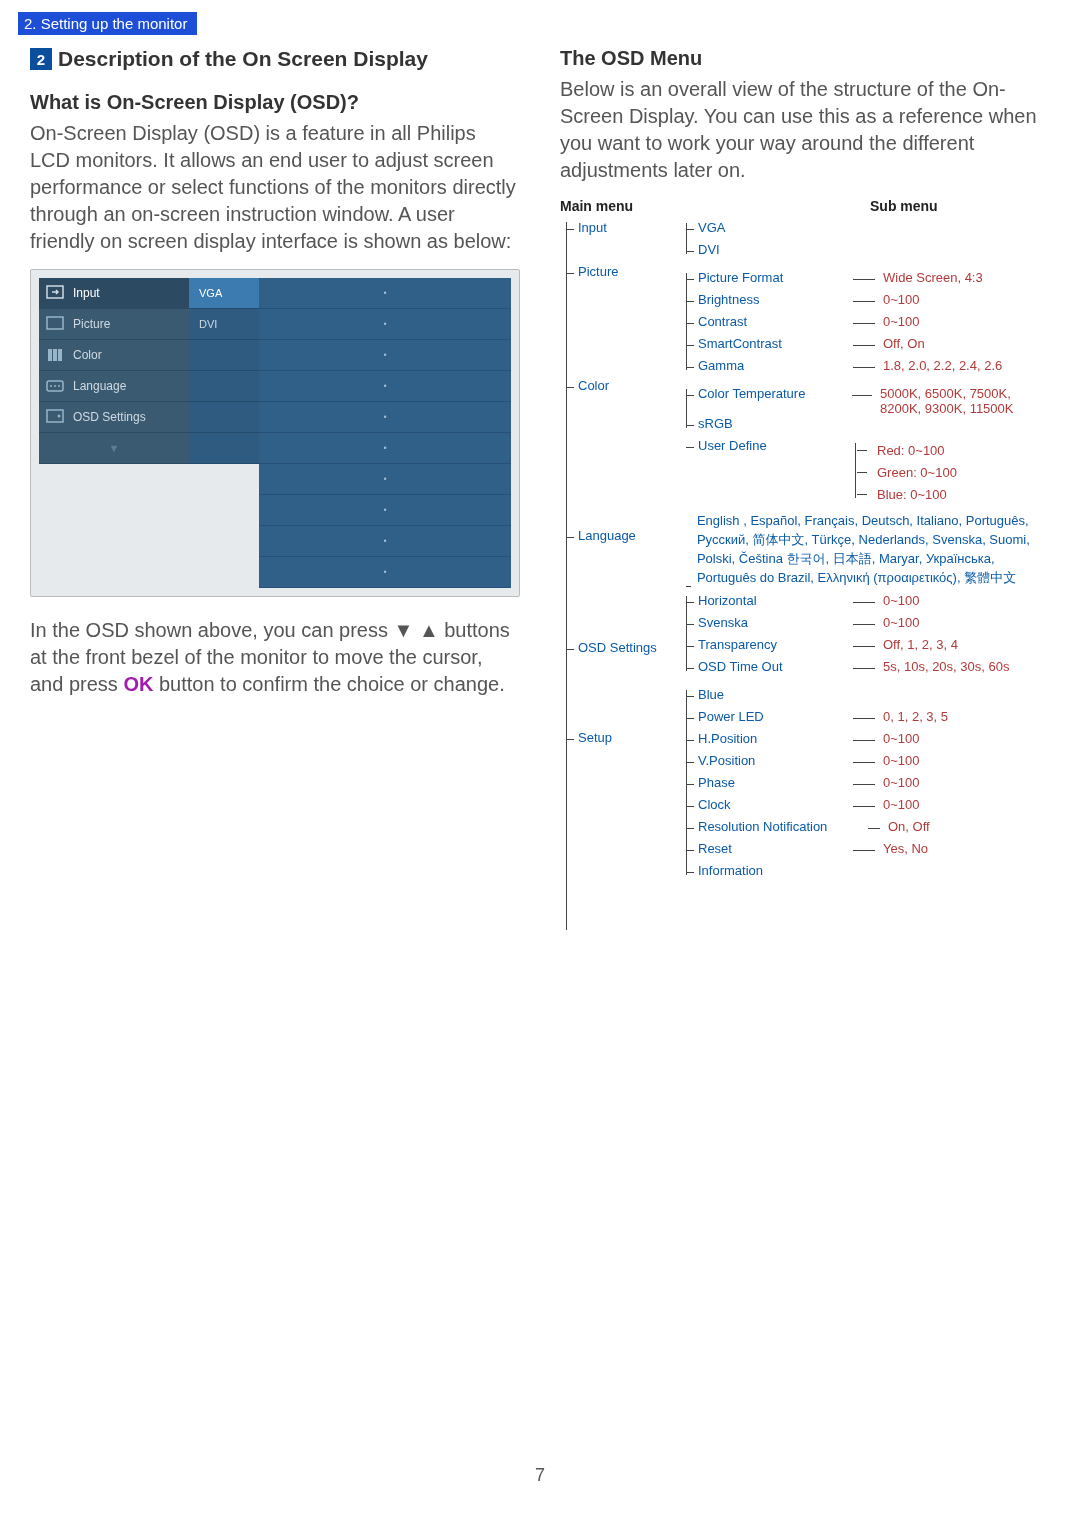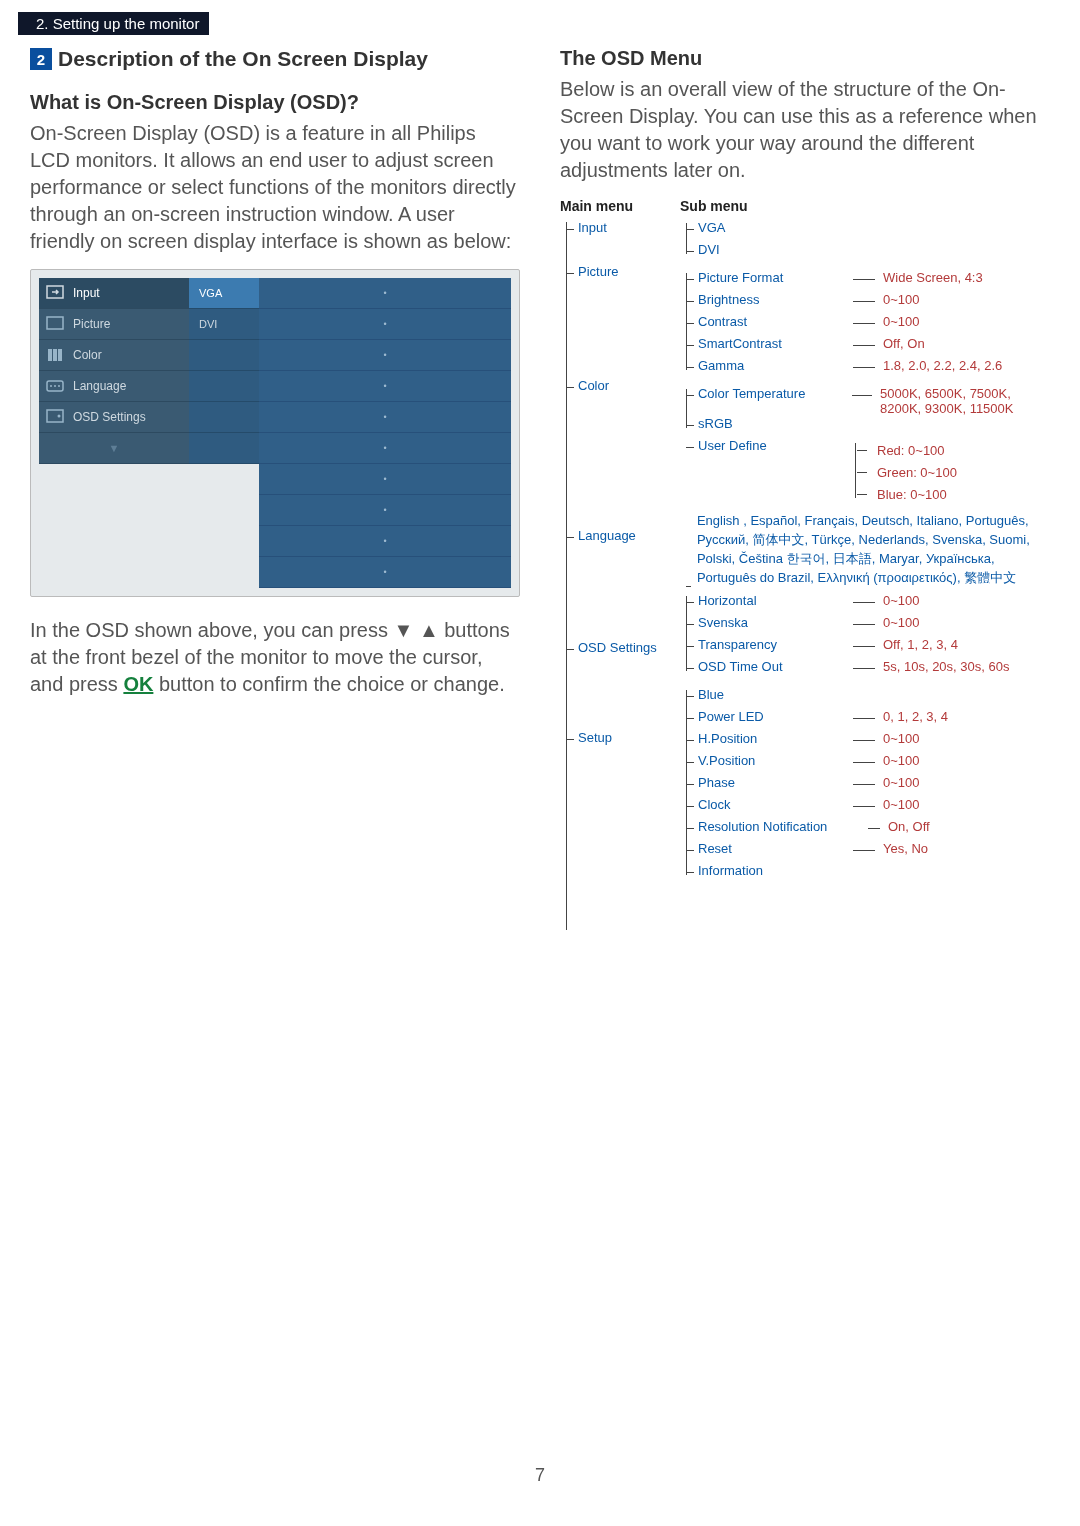--- a/index.html
+++ b/index.html
@@ -1,41 +1,41 @@
 <!DOCTYPE html>
 <html><head>
 <meta charset="utf-8">
 <style>
   html,body{margin:0;padding:0;background:#fff;font-family:"Segoe UI",Arial,sans-serif;color:#333;}
   .page{width:1080px;height:1526px;margin:0 auto;position:relative;}
-  .chapter-bar{margin:12px 0 0 18px;background:#0f172a;color:#fff;display:inline-block;padding:3px 10px 3px 18px;font-size:15px;}
+  .chapter-bar{margin:12px 0 0 18px;background:#1d4ed8;color:#fff;display:inline-block;padding:3px 10px 3px 6px;font-size:15px;}
   .cols{display:flex;padding:6px 30px 0 30px;gap:40px;}
   .col{flex:1;min-width:0;}
   .badge{display:inline-flex;align-items:center;justify-content:center;width:22px;height:22px;background:#0a4f9e;color:#fff;font-weight:bold;font-size:15px;margin-right:6px;}
   h2.sec{font-size:21px;font-weight:600;margin:6px 0 8px 0;display:flex;align-items:center;}
   h3.sub{font-size:20px;font-weight:600;margin:20px 0 6px 0;}
   p.body{font-size:20px;line-height:1.35;color:#555;font-weight:400;margin:4px 0 14px 0;}
-  p.body .ok{font-weight:700;color:#15803d;text-decoration:underline;}
+  p.body .ok{font-weight:700;color:#a21caf;}
   
   .osd{border:1px solid #bbb;background:#e6eaec;padding:8px;border-radius:2px;margin:8px 0 20px 0;}
   .osd-inner{display:flex;font-size:12px;color:#cfd9e0;}
   .osd-left{width:150px;}
   .osd-row{display:flex;align-items:center;height:30px;padding:0 6px;background:#3a5a72;border-bottom:1px solid #2d4a60;}
   .osd-row.active{background:#2c4b62;}
   .osd-row .ico{width:20px;height:18px;margin-right:8px;display:flex;align-items:center;justify-content:center;}
   .osd-row.active .lbl{color:#fff;}
   .osd-row.down{justify-content:center;color:#5e7e96;font-size:11px;}
   .osd-mid{width:70px;}
   .osd-mid .cell{height:30px;display:flex;align-items:center;padding-left:10px;background:#2f5b80;border-bottom:1px solid #254b6a;font-size:11px;}
   .osd-mid .cell.hl{background:#3c7bb0;color:#fff;}
   .osd-right{flex:1;}
   .osd-right .cell{height:30px;display:flex;align-items:center;justify-content:center;background:#305f88;border-bottom:1px solid #27507a;color:#9ebad1;font-size:9px;}
   
   .tree{font-size:13px;position:relative;margin-top:6px;}
-  .headers{display:flex;font-weight:700;color:#222;margin-bottom:6px;font-size:14px;}
+  .headers{display:flex;font-weight:700;color:#222;margin-bottom:6px;font-size:14px;justify-content:space-between;}
   .headers .h1{width:120px;}
   .headers .h2{width:180px;}
   .tree-body{display:flex;}
   .mcol{width:120px;position:relative;}
   .mitem{color:#0a5aa7;position:relative;padding-left:18px;}
   .mitem::before{content:"";position:absolute;left:6px;top:9px;width:8px;border-top:1px solid #444;}
   .mcol .vline{position:absolute;left:6px;top:2px;bottom:40px;border-left:1px solid #444;}
   .scol{flex:1;}
   .sgroup{position:relative;padding-left:18px;margin-bottom:6px;}
   .sgroup .gv{position:absolute;left:6px;top:3px;bottom:10px;border-left:1px solid #444;}
@@ -284,21 +284,21 @@
 
             <div class="sgroup">
                 <div class="gv"></div>
               <div class="sitem">
                   <div class="sname">Blue</div>
                 </div>
               <div class="sitem">
                   <div class="sname">Power LED</div>
                   <div class="sval">
                     <span class="dash"></span>
-                    <span>0, 1, 2, 3, 4</span>
+                    <span>0, 1, 2, 3, 5</span>
                   </div>
                 </div>
               <div class="sitem">
                   <div class="sname">H.Position</div>
                   <div class="sval">
                     <span class="dash"></span>
                     <span>0~100</span>
                   </div>
                 </div>
               <div class="sitem">

